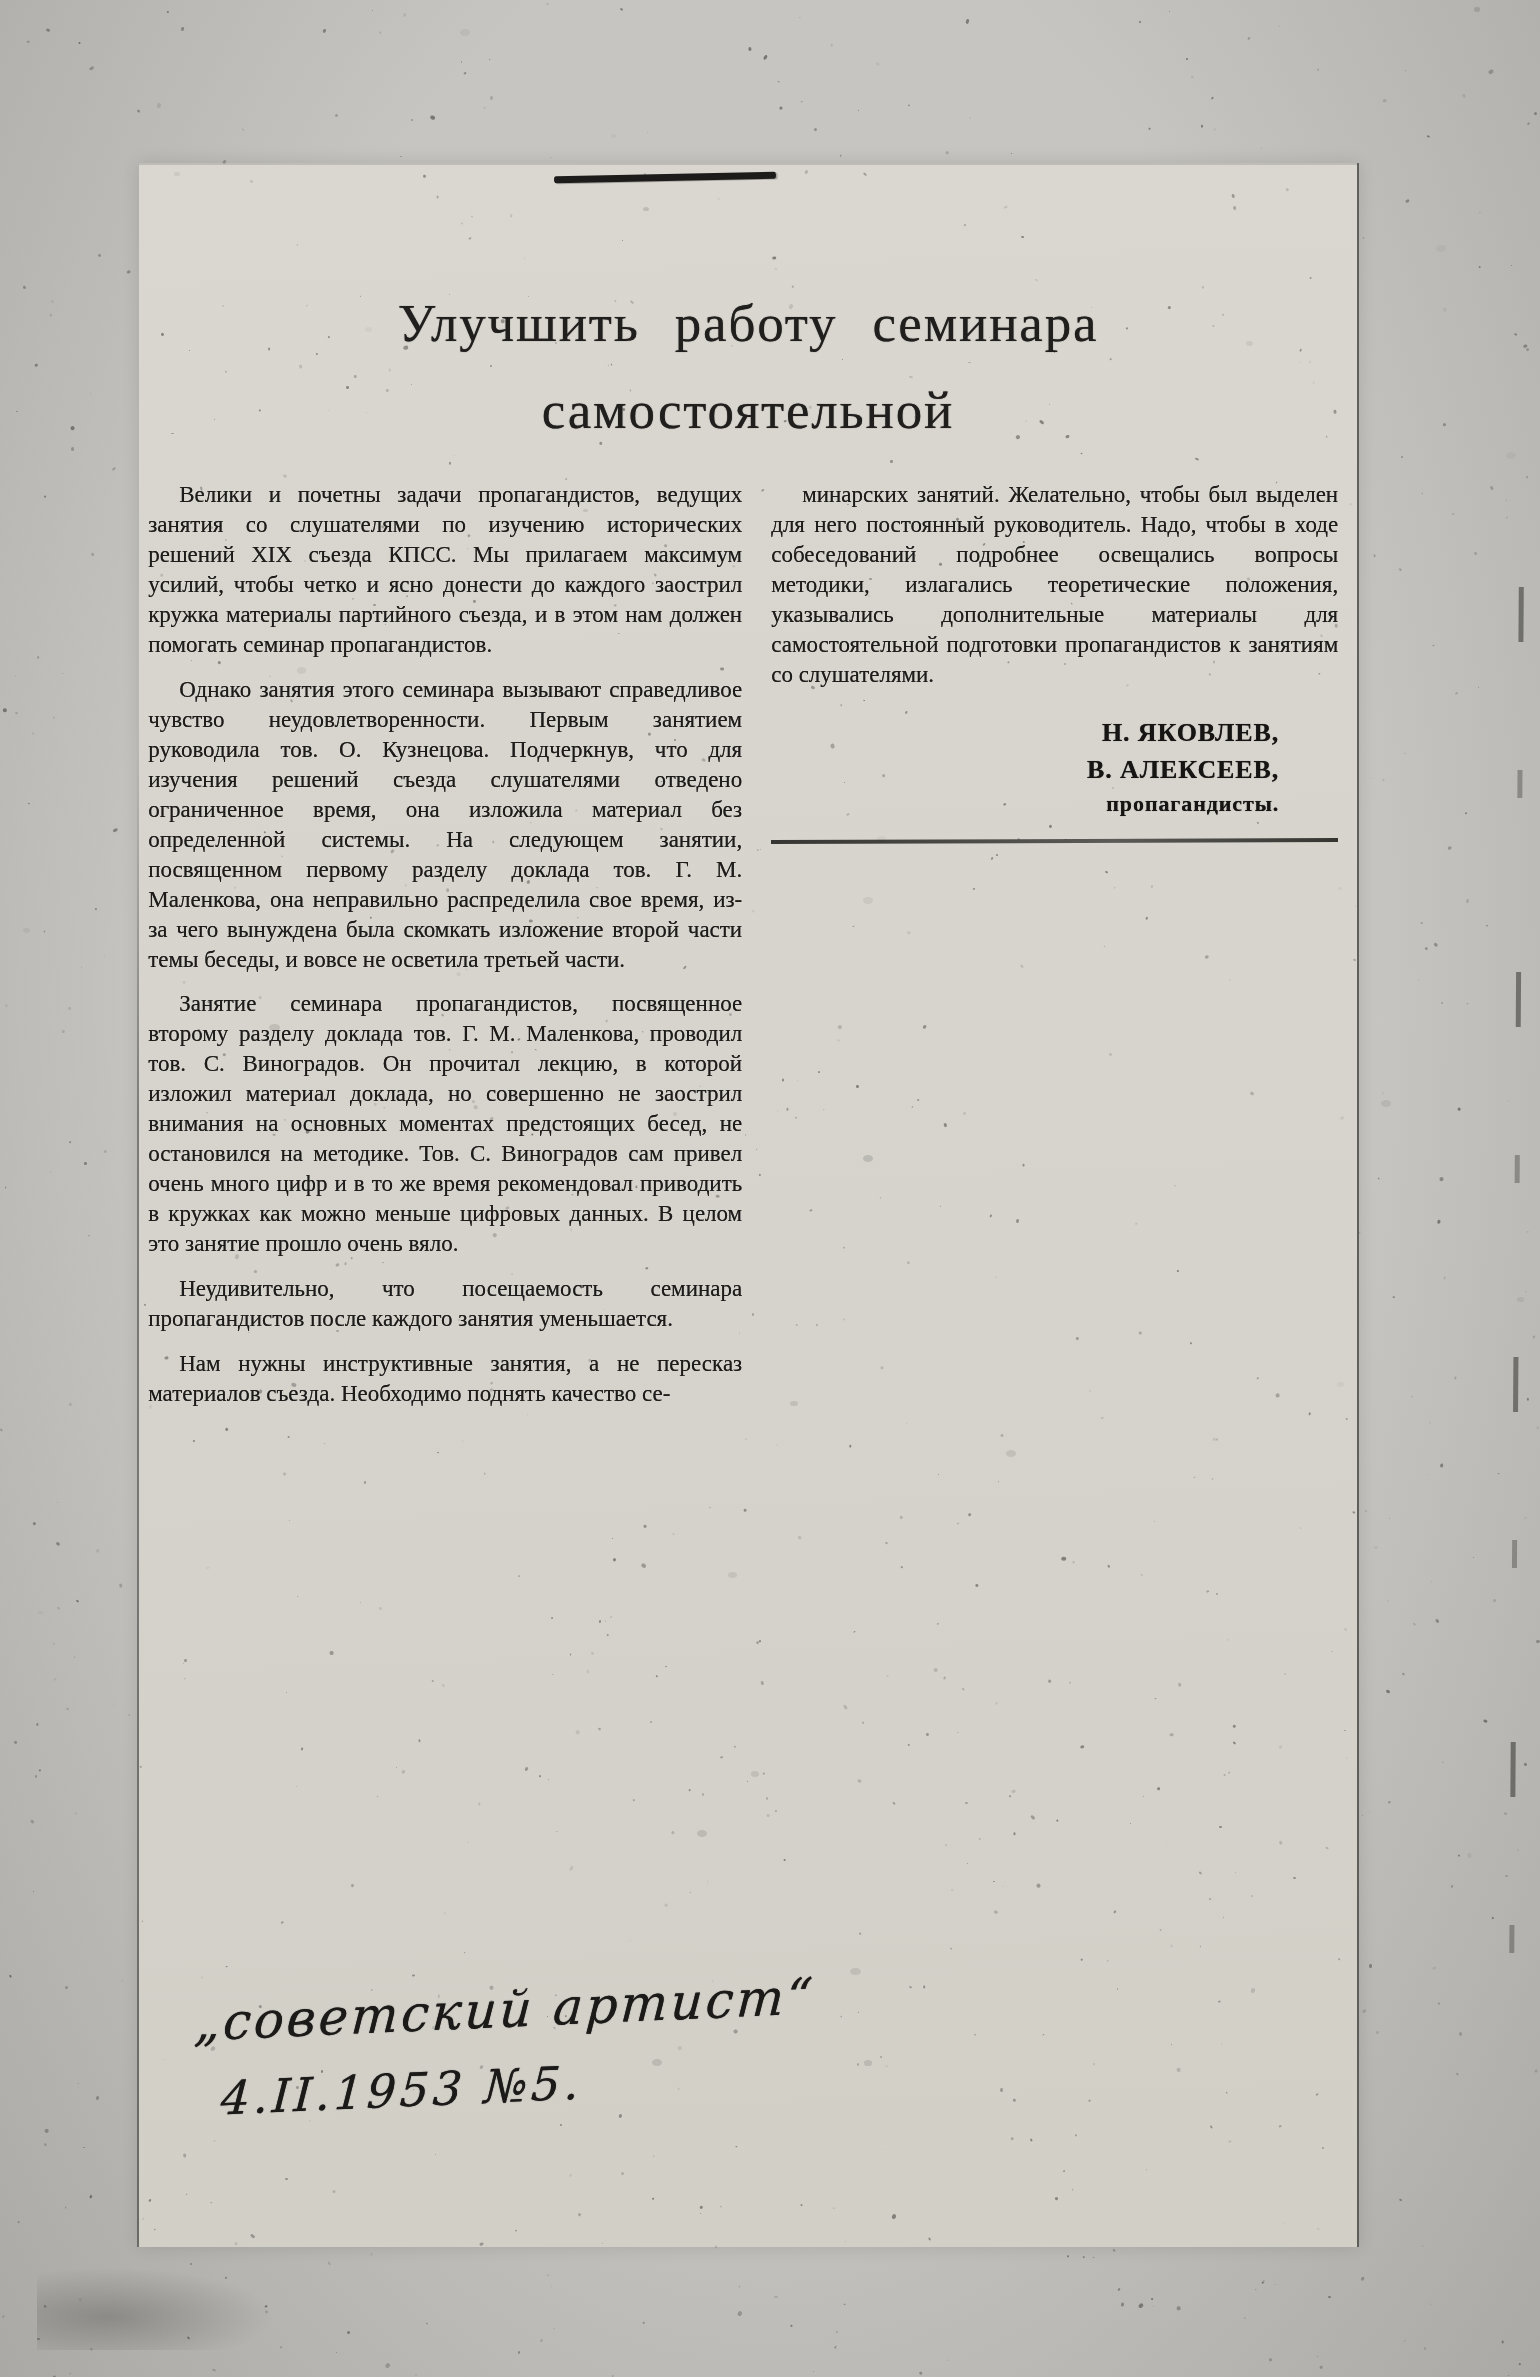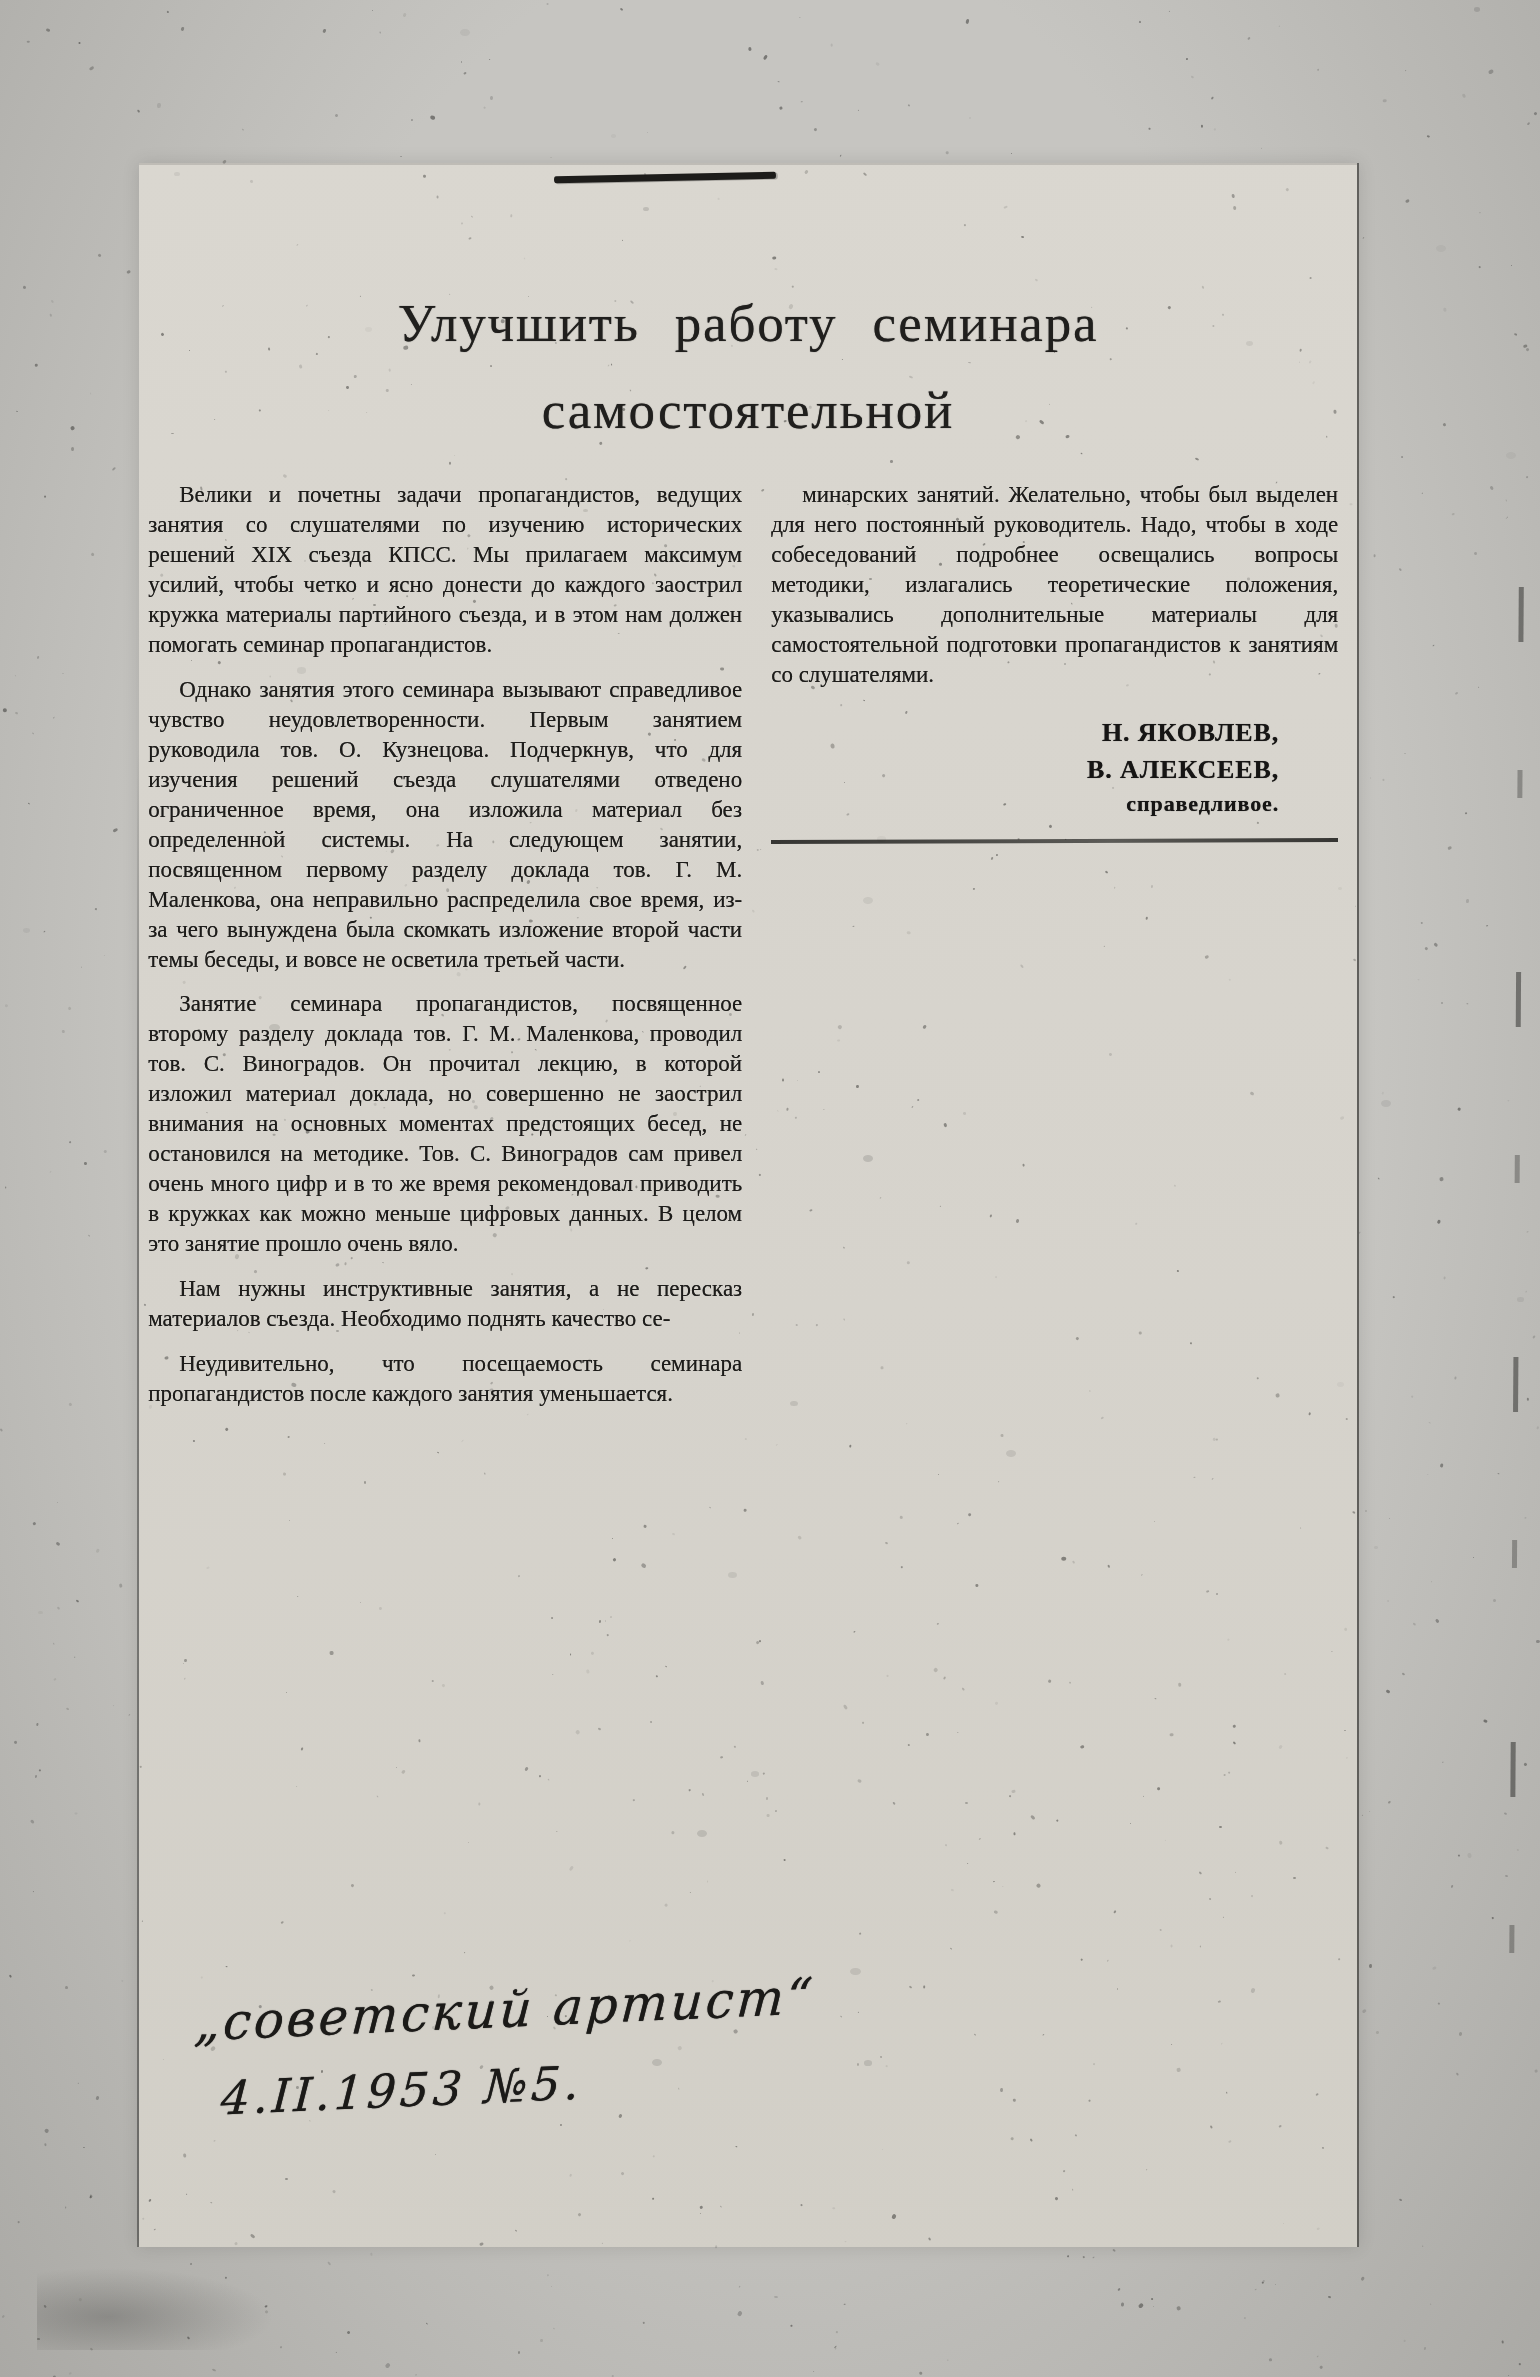--- a/index.html
+++ b/index.html
@@ -97,31 +97,31 @@
 
 
     <h1 class="title"><span>Улучшить работу семинара</span><br><span>самостоятельной</span></h1>
 
     <div class="columns">
 
       <div class="col col-left">
         <p>Велики и почетны задачи пропагандистов, ведущих занятия со слушателями по изучению исторических решений XIX съезда КПСС. Мы прилагаем максимум усилий, чтобы четко и ясно донести до каждого заострил кружка материалы партийного съезда, и в этом нам должен помогать семинар пропагандистов.</p>
         <p>Однако занятия этого семинара вызывают справедливое чувство неудовлетворенности. Первым занятием руководила тов. О. Кузнецова. Подчеркнув, что для изучения решений съезда слушателями отведено ограниченное время, она изложила материал без определенной системы. На следующем занятии, посвященном первому разделу доклада тов. Г. М. Маленкова, она неправильно распределила свое время, из-за чего вынуждена была скомкать изложение второй части темы беседы, и вовсе не осветила третьей части.</p>
         <p>Занятие семинара пропагандистов, посвященное второму разделу доклада тов. Г. М. Маленкова, проводил тов. С. Виноградов. Он прочитал лекцию, в которой изложил материал доклада, но совершенно не заострил внимания на основных моментах предстоящих бесед, не остановился на методике. Тов. С. Виноградов сам привел очень много цифр и в то же время рекомендовал приводить в кружках как можно меньше цифровых данных. В целом это занятие прошло очень вяло.</p>
+        <p>Неудивительно, что посещаемость семинара пропагандистов после каждого занятия уменьшается.</p>
         <p>Нам нужны инструктивные занятия, а не пересказ материалов съезда. Необходимо поднять качество се-</p>
-        <p>Неудивительно, что посещаемость семинара пропагандистов после каждого занятия уменьшается.</p>
       </div>
 
       <div class="col col-right">
         <p>минарских занятий. Желательно, чтобы был выделен для него постоянный руководитель. Надо, чтобы в ходе собеседований подробнее освещались вопросы методики, излагались теоретические положения, указывались дополнительные материалы для самостоятельной подготовки пропагандистов к занятиям со слушателями.</p>
 
         <div class="signatures">
           <div class="sig">Н. ЯКОВЛЕВ,</div>
           <div class="sig">В. АЛЕКСЕЕВ,</div>
-          <div class="sig small">справедливое.</div>
+          <div class="sig small">пропагандисты.</div>
         </div>
 
         <div class="end-rule"></div>
       </div>
 
     </div>
 
     <div class="handwritten">
       <div class="hw1">„советский артист“</div>
       <div class="hw2">4.II.1953  №5.</div>

